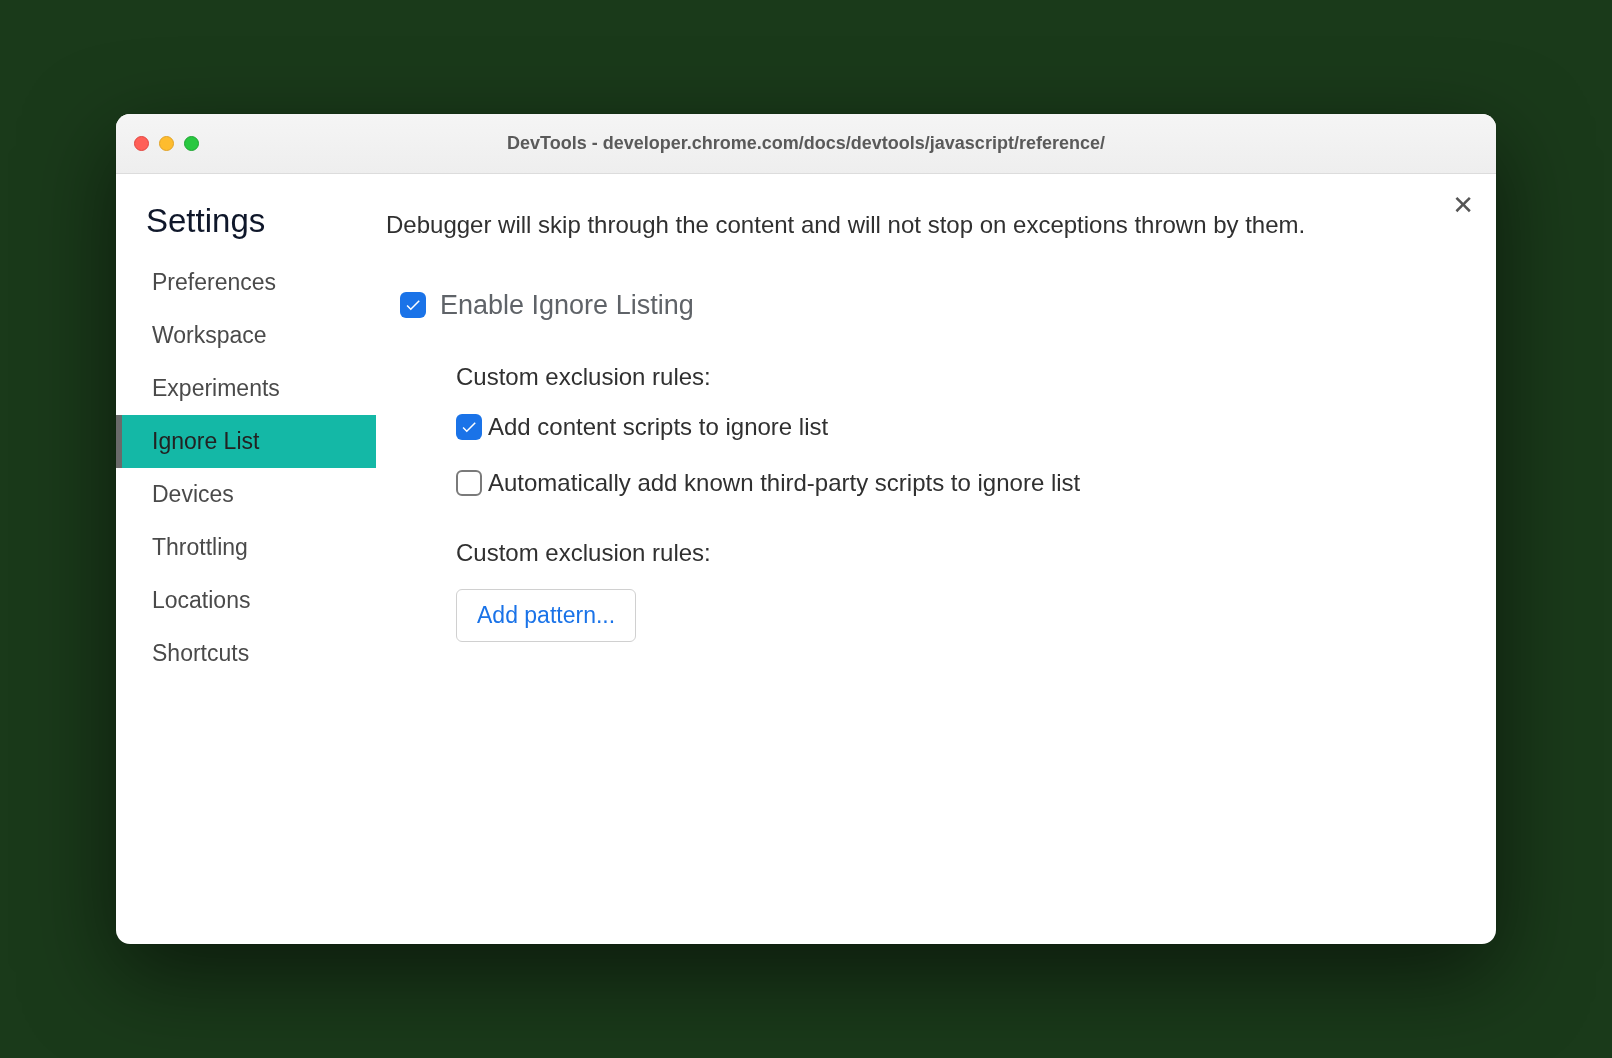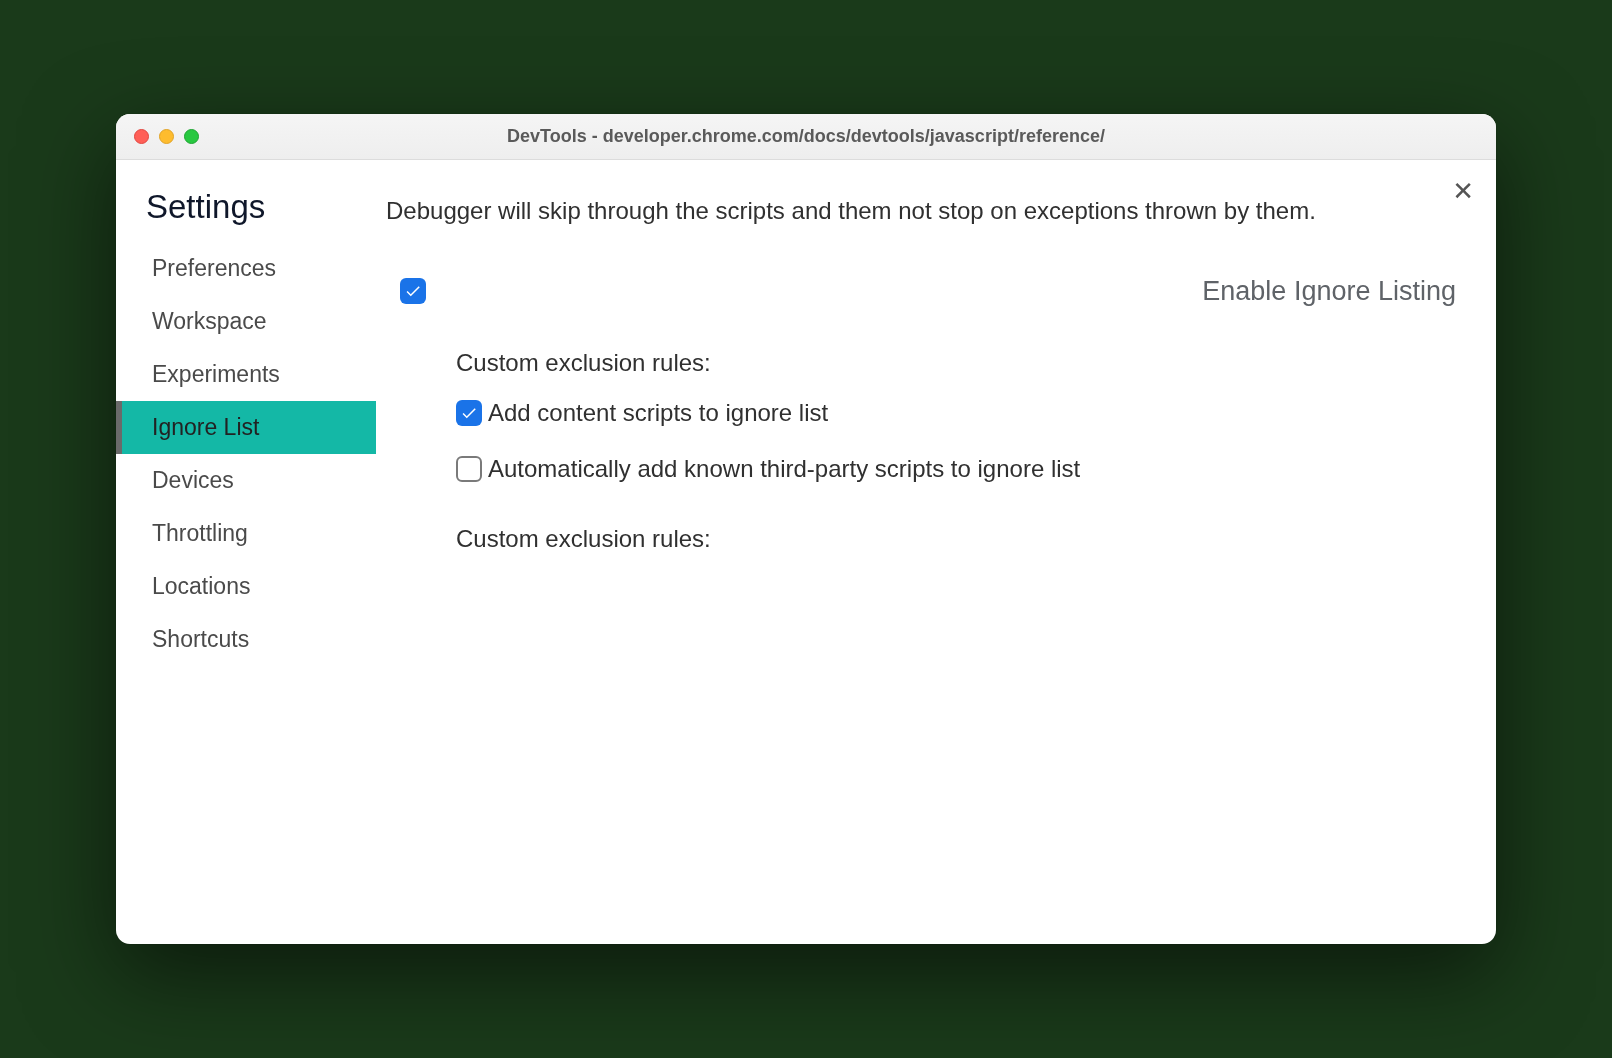--- a/index.html
+++ b/index.html
@@ -16,21 +16,21 @@
       width: 1380px;
       height: 830px;
       background: #fff;
       border-radius: 14px;
       box-shadow: 0 30px 90px rgba(0,0,0,0.55), 0 0 0 1px rgba(0,0,0,0.05);
       overflow: hidden;
       display: flex;
       flex-direction: column;
     }
     .titlebar {
-      height: 46px;
+      height: 60px;
       background: linear-gradient(#f5f5f5, #eeeeee);
       border-bottom: 1px solid #dcdcdc;
       display: flex;
       align-items: center;
       padding: 0 18px;
       position: relative;
     }
     .traffic-lights { display: flex; gap: 10px; }
     .tl { width: 15px; height: 15px; border-radius: 50%; }
     .tl.red { background:#ff5f57; border:1px solid #e24640; }
@@ -69,21 +69,21 @@
     }
     .main h2 {
       font-size: 34px; font-weight:400; color:#303030;
       padding-bottom: 14px; border-bottom:1px solid #d8d8d8;
       margin-bottom: 22px;
     }
     .description {
       font-size: 24px; color:#303030; line-height:1.4;
       margin-bottom: 48px;
     }
-    .row { display:flex; align-items:center; gap:4px;justify-content:space-between; }
+    .row { display:flex; align-items:center; gap:14px; }
     .checkbox {
       width:26px; height:26px; border-radius:6px;
       display:flex; align-items:center; justify-content:center;
       cursor:pointer; flex-shrink:0;
     }
     .checkbox.checked { background:#1a73e8; }
     .checkbox.unchecked { background:#fff; border:2px solid #7a7a7a; }
     .checkbox svg { width:18px; height:18px; }
     .check-label { font-size:27px; color:#5f6368; }
     .section-block { padding-left:70px; margin-top:42px; }
@@ -118,21 +118,21 @@
       <div class="nav-item">Experiments</div>
       <div class="nav-item active">Ignore List</div>
       <div class="nav-item">Devices</div>
       <div class="nav-item">Throttling</div>
       <div class="nav-item">Locations</div>
       <div class="nav-item">Shortcuts</div>
     </div>
 
     <div class="main">
       <div class="close-btn">✕</div>
-      <p class="description">Debugger will skip through the scripts and them not stop on exceptions thrown by them.</p>
+      <p class="description">Debugger will skip through the content and will not stop on exceptions thrown by them.</p>
 
       <div class="row indent-left">
         <div class="checkbox checked">
           <svg viewBox="0 0 24 24">
               <path fill="#fff" d="M9 16.17L4.83 12l-1.42 1.41L9 19 21 7l-1.41-1.41z"></path>
             </svg>
         </div>
         <span class="check-label">Enable Ignore Listing</span>
       </div>
 
@@ -149,17 +149,18 @@
         </div>
 
         <div class="sub-row">
           <div class="checkbox unchecked"></div>
           <span class="sub-label">Automatically add known third-party scripts to ignore list</span>
         </div>
       </div>
 
       <div class="section-block">
         <div class="section-title">Custom exclusion rules:</div>
+        <button class="add-pattern-btn">Add pattern...</button>
       </div>
 
     </div>
   </div>
 </div>
 
 </body></html>

